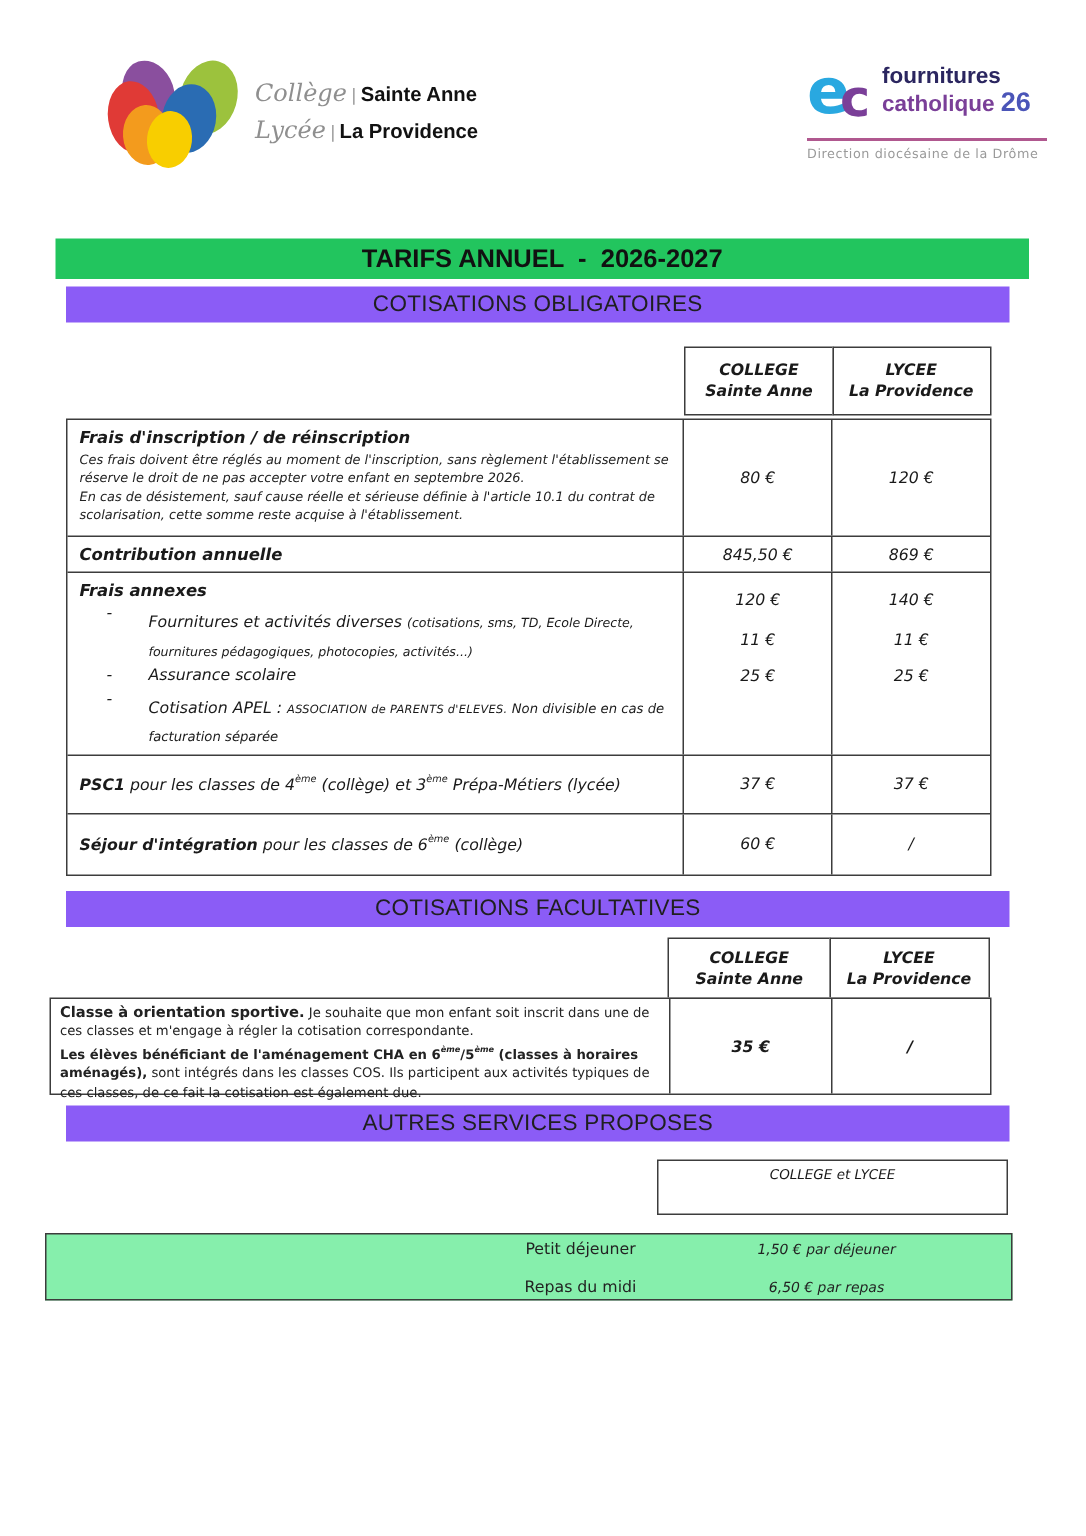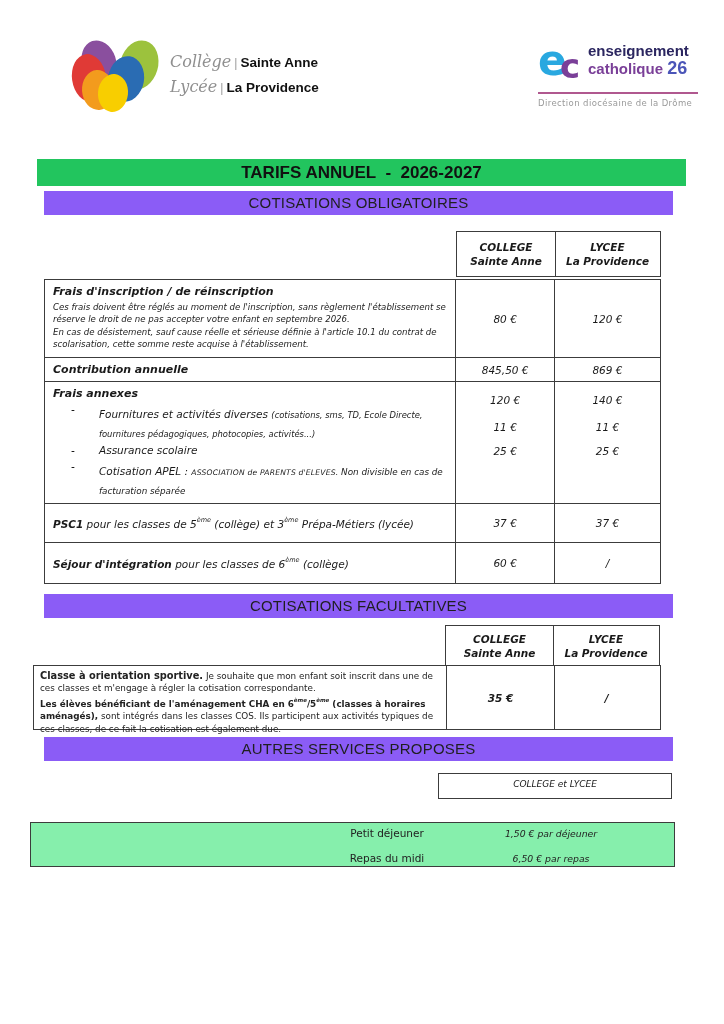--- a/index.html
+++ b/index.html
@@ -100,21 +100,21 @@
   .c-label-fac { width:412px; padding:4px 8px 4px 6px; font-family:"DejaVu Sans",sans-serif;
                  font-size:8.8px; line-height:12.4px; font-style:normal; color:#222; }
   .c-val-fac { width:108px; border-left:1.5px solid #3c3c3c; display:flex; justify-content:center; align-items:center;
                font-weight:bold; font-style:italic; font-size:10.5px; font-family:"DejaVu Sans",sans-serif; }
   .c-val-fac2 { width:104.5px; }
   .fac-b1 { font-weight:bold; font-size:9.8px; }
   .fac-b2 { font-weight:bold; }
 
   
   .scope-box {
-    position:absolute; left:438px; top:773px; width:234px; height:26px;
+    position:absolute; left:438px; top:773px; width:234px; height:37px;
     border:1.5px solid #3c3c3c; text-align:center; line-height:20px;
     font-style:italic; font-size:9px; font-family:"DejaVu Sans",sans-serif;
   }
   .resto-label-box {
     position:absolute; left:30px; top:806px; width:390px; height:17px;
     border:1.5px solid #3c3c3c; font-size:10px; line-height:14px; padding-left:4px;
     font-family:"DejaVu Sans",sans-serif; background:#fff;
   }
   .resto-box {
     position:absolute; left:30px; top:821.5px; width:645px; height:45px;
@@ -149,21 +149,21 @@
     </div>
   </div>
 
   <div class="logo-right">
     <div class="ec-line">
       <div class="ec-mono">
         <span class="ec-e">e</span>
         <span class="ec-c">c</span>
       </div>
       <div class="ec-words">
-        <div class="ec-w1">enseignement</div>
+        <div class="ec-w1">fournitures</div>
         <div class="ec-w2"><span>catholique</span> <span class="ec-26">26</span></div>
       </div>
     </div>
     <div class="logo-divider"></div>
     <div class="logo-caption">Direction diocésaine de la Drôme</div>
   </div>
 
   <div class="title-bar">TARIFS ANNUEL  -  2026-2027</div>
 
   <div class="section-bar bar-obl">COTISATIONS OBLIGATOIRES</div>
@@ -222,21 +222,21 @@
       </div>
       <div class="c-val c-val2 val-stack">
         <div class="v">140 €</div>
         <div class="v">11 €</div>
         <div class="v val-gap2">25 €</div>
       </div>
     </div>
 
     <div class="trow r4">
       <div class="c-label" style="display:flex;align-items:center;">
-        <span class="inline-row"><span class="inline-bold">PSC1</span><span> pour les classes de 5</span><sup class="sup">ème</sup><span> (collège) et 3</span><sup class="sup">ème</sup><span> Prépa-Métiers (lycée)</span></span>
+        <span class="inline-row"><span class="inline-bold">PSC1</span><span> pour les classes de 4</span><sup class="sup">ème</sup><span> (collège) et 3</span><sup class="sup">ème</sup><span> Prépa-Métiers (lycée)</span></span>
       </div>
       <div class="c-val">37 €</div>
       <div class="c-val c-val2">37 €</div>
     </div>
 
     <div class="trow r5">
       <div class="c-label" style="display:flex;align-items:center;">
         <span class="inline-row"><span class="inline-bold">Séjour d'intégration</span><span> pour les classes de 6</span><sup class="sup">ème</sup><span> (collège)</span></span>
       </div>
       <div class="c-val">60 €</div>

